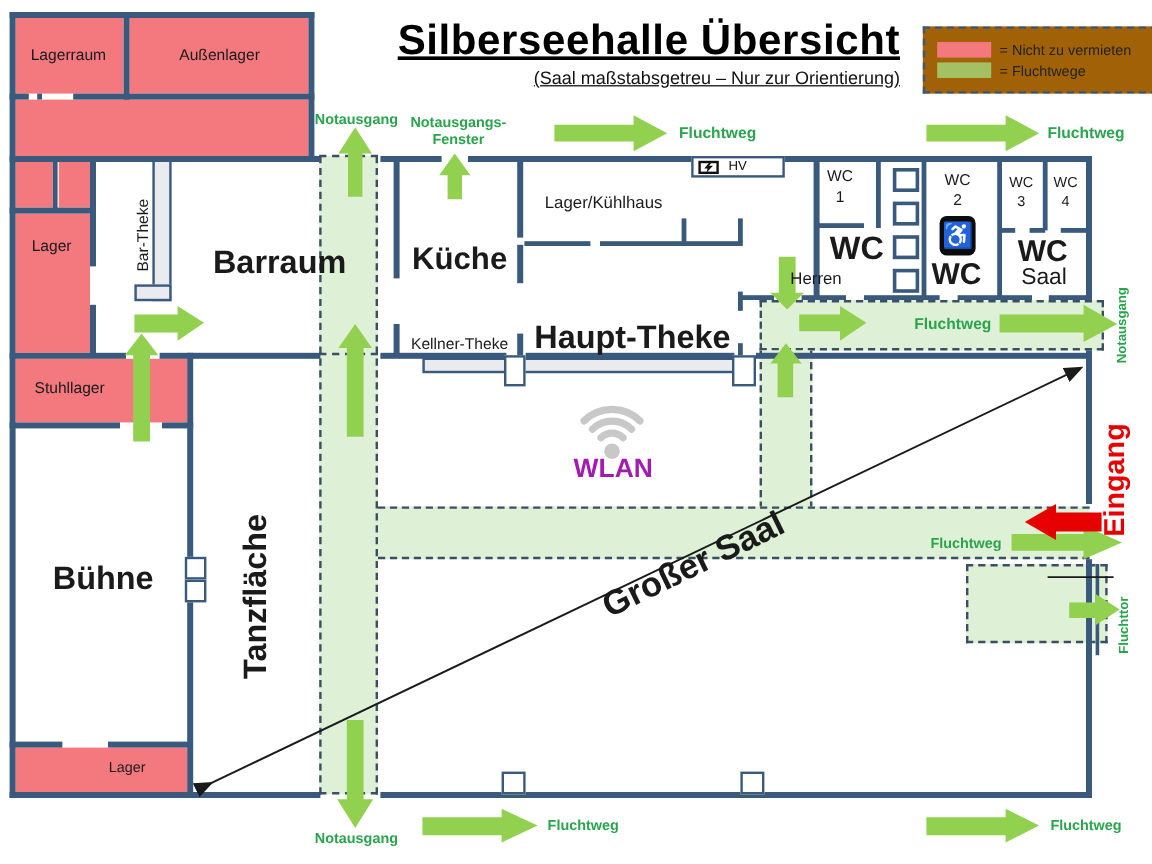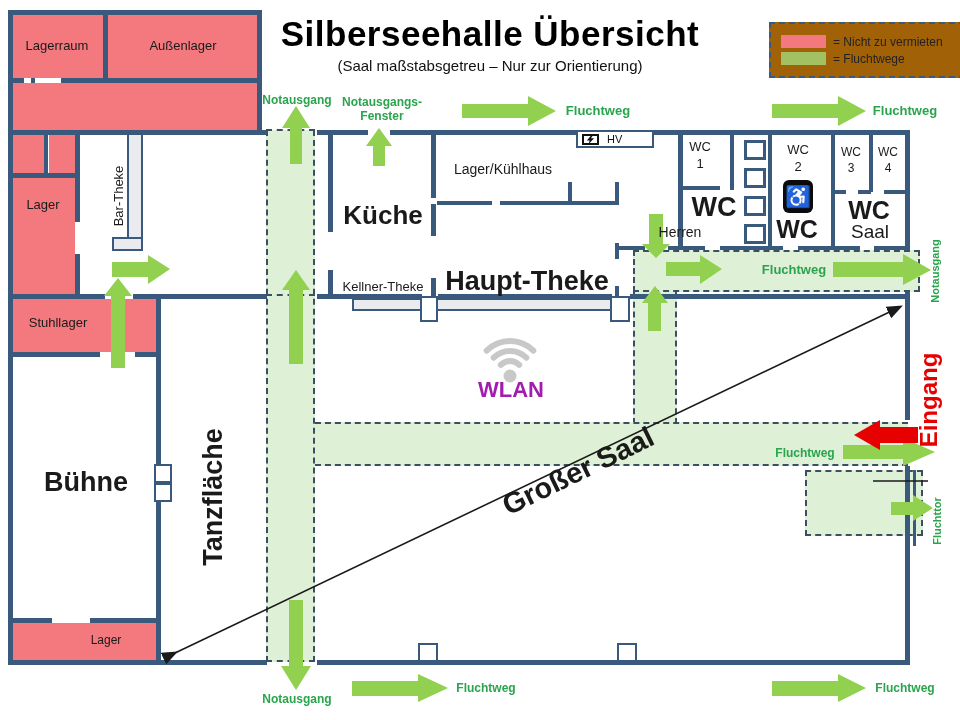--- a/index.html
+++ b/index.html
@@ -11,21 +11,21 @@
   .dash-h{position:absolute;border-top:2px dashed #3b4f63;z-index:5;height:0;}
   .doorrect{position:absolute;background:#fff;border:2px solid #3a5a7d;z-index:5;box-sizing:border-box;}
   .stall{position:absolute;background:#fff;border:3px solid #3a5a7d;z-index:5;box-sizing:border-box;}
   .counter{position:absolute;background:#e9ebef;border:2px solid #3a5a7d;z-index:3;box-sizing:border-box;}
   .lbl{position:absolute;transform:translate(-50%,-50%);white-space:nowrap;z-index:7;color:#1a1a1a;line-height:1.05;}
   .rot{transform:translate(-50%,-50%) rotate(-90deg);}
   .b{font-weight:bold;}
   .grn{color:#2aa44d;font-weight:bold;}
   .red{color:#e60000;font-weight:bold;}
   .gray{color:#a21caf;font-weight:bold;}
-  #title-wrap{position:absolute;left:240px;top:14px;width:500px;text-align:center;z-index:7;}
+  #title-wrap{position:absolute;left:250px;top:14px;width:500px;text-align:right;z-index:7;text-decoration:underline;}
   #main-title{font-size:35px;font-weight:bold;color:#000;letter-spacing:0.5px;}
   #subtitle{font-size:15px;color:#111;margin-top:3px;}
   #legend{position:absolute;left:769px;top:22px;width:196px;height:56px;border:2px dashed #3a5a7d;
           background:#a16207;z-index:7;box-sizing:border-box;padding:9px 0 0 10px;}
   .leg-row{display:flex;align-items:center;height:17px;}
   .leg-swatch{width:45px;height:13px;margin-right:7px;flex:0 0 auto;}
   .leg-txt{font-size:12px;color:#222;}
   #svg-overlay{position:absolute;left:0;top:0;z-index:6;}
   #hv-box{position:absolute;left:576px;top:130px;width:78px;height:18px;background:#fff;
           border:2px solid #3a5a7d;z-index:5;box-sizing:border-box;display:flex;align-items:center;padding-left:4px;}
@@ -192,20 +192,21 @@
 
     <polygon fill="#e60000" points="918,427 880,427 880,420 854,435 880,450 880,443 918,443"></polygon>
 
     <line x1="873" y1="481" x2="928" y2="481" stroke="#1a1a1a" stroke-width="1.4"></line>
   </svg>
 
   <div class="lbl" style="left:57px;top:46px;font-size:13px">Lagerraum</div>
   <div class="lbl" style="left:183px;top:46px;font-size:13px">Außenlager</div>
   <div class="lbl" style="left:43px;top:205px;font-size:13px">Lager</div>
   <div class="lbl rot" style="left:119px;top:196px;font-size:13px">Bar-Theke</div>
+  <div class="lbl b" style="left:233px;top:219px;font-size:27px">Barraum</div>
   <div class="lbl b" style="left:383px;top:216px;font-size:26px">Küche</div>
   <div class="lbl" style="left:503px;top:169px;font-size:14px">Lager/Kühlhaus</div>
   <div class="lbl" style="left:383px;top:287px;font-size:13px">Kellner-Theke</div>
   <div class="lbl b" style="left:527px;top:281px;font-size:27px">Haupt-Theke</div>
   <div class="lbl" style="left:58px;top:323px;font-size:13px">Stuhllager</div>
   <div class="lbl b" style="left:86px;top:482px;font-size:27px">Bühne</div>
   <div class="lbl b rot" style="left:213px;top:497px;font-size:27px">Tanzfläche</div>
   <div class="lbl b" style="left:578px;top:471px;font-size:29px;transform:translate(-50%,-50%) rotate(-26deg)">Großer Saal</div>
   <div class="lbl" style="left:106px;top:640px;font-size:12px">Lager</div>
   <div class="lbl gray" style="left:511px;top:390px;font-size:22px">WLAN</div>

